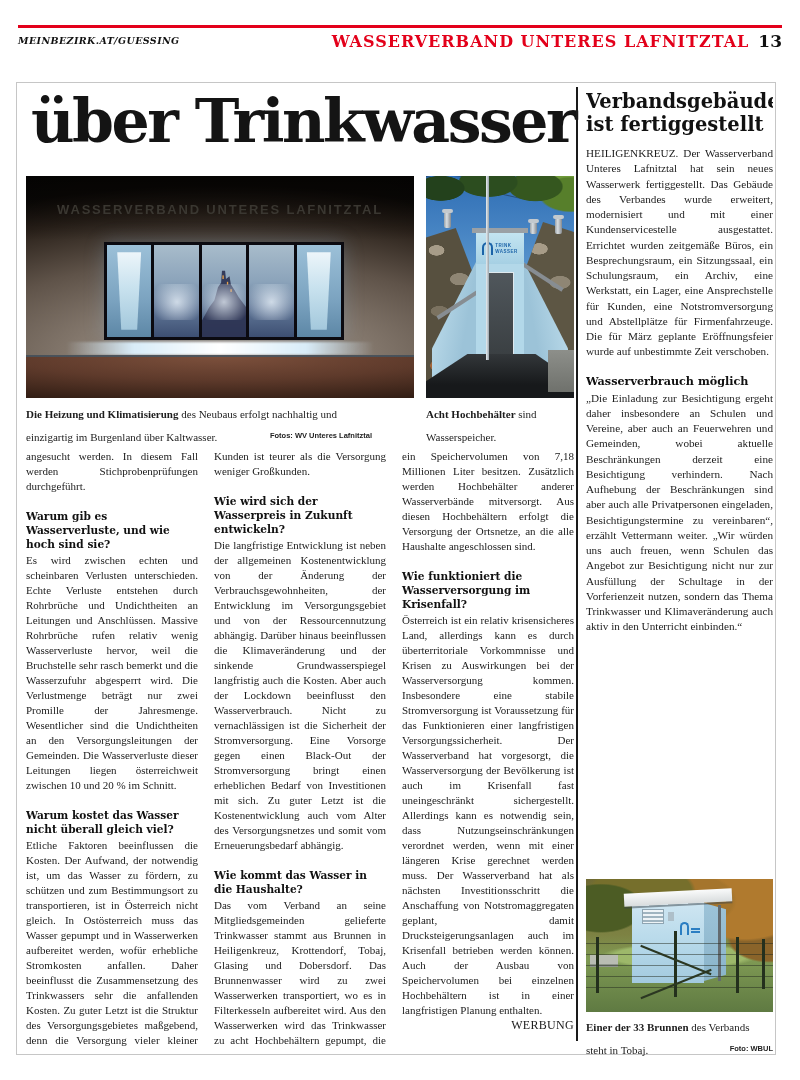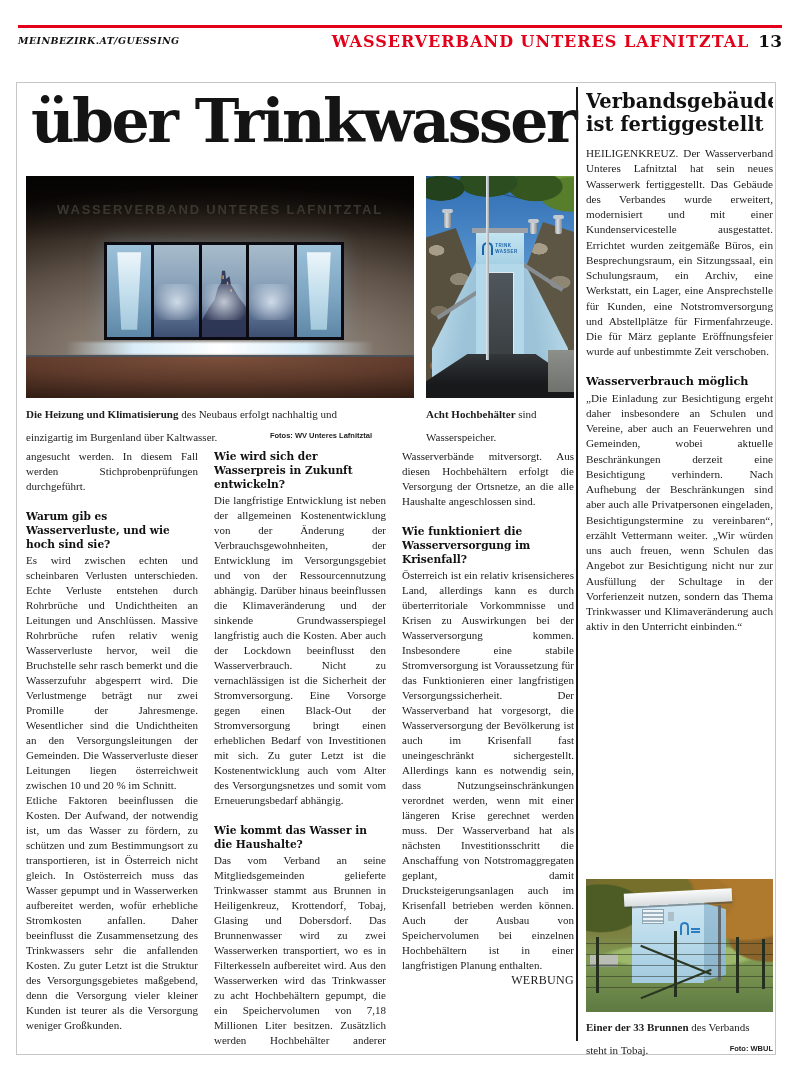--- a/index.html
+++ b/index.html
@@ -244,20 +244,21 @@
     <span class="credit">Fotos: WV Unteres Lafnitztal</span>
   </p>
   <p class="caption cap2">
     <b>Acht Hochbehälter</b><span> sind Wasserspeicher.</span>
   </p>
 
   <div class="main-cols">
     <p>angesucht werden. In diesem Fall werden Stichprobenprüfungen durchgeführt.</p>
     <h3 class="q">Warum gib es Wasserverluste, und wie hoch sind sie?</h3>
     <p>Es wird zwischen echten und scheinbaren Verlusten unterschieden. Echte Verluste entstehen durch Rohrbrüche und Undichtheiten an Leitungen und Anschlüssen. Massive Rohrbrüche rufen relativ wenig Wasserverluste hervor, weil die Bruchstelle sehr rasch bemerkt und die Wasserzufuhr abgesperrt wird. Die Verlustmenge beträgt nur zwei Promille der Jahresmenge. Wesentlicher sind die Undichtheiten an den Versorgungsleitungen der Gemeinden. Die Wasserverluste dieser Leitungen liegen österreichweit zwischen 10 und 20 % im Schnitt.</p>
+    <h3 class="q">Warum kostet das Wasser nicht überall gleich viel?</h3>
     <p>Etliche Faktoren beeinflussen die Kosten. Der Aufwand, der notwendig ist, um das Wasser zu fördern, zu schützen und zum Bestimmungsort zu transportieren, ist in Österreich nicht gleich. In Ostösterreich muss das Wasser gepumpt und in Wasserwerken aufbereitet werden, wofür erhebliche Stromkosten anfallen. Daher beeinflusst die Zusammensetzung des Trinkwassers sehr die anfallenden Kosten. Zu guter Letzt ist die Struktur des Versorgungsgebietes maßgebend, denn die Versorgung vieler kleiner Kunden ist teurer als die Versorgung weniger Großkunden.</p>
     <h3 class="q">Wie wird sich der Wasserpreis in Zukunft entwickeln?</h3>
     <p>Die langfristige Entwicklung ist neben der allgemeinen Kostenentwicklung von der Änderung der Verbrauchsgewohnheiten, der Entwicklung im Versorgungsgebiet und von der Ressourcennutzung abhängig. Darüber hinaus beeinflussen die Klimaveränderung und der sinkende Grundwasserspiegel langfristig auch die Kosten. Aber auch der Lockdown beeinflusst den Wasserverbrauch. Nicht zu vernachlässigen ist die Sicherheit der Stromversorgung. Eine Vorsorge gegen einen Black-Out der Stromversorgung bringt einen erheblichen Bedarf von Investitionen mit sich. Zu guter Letzt ist die Kostenentwicklung auch vom Alter des Versorgungsnetzes und somit vom Erneuerungsbedarf abhängig.</p>
     <h3 class="q">Wie kommt das Wasser in die Haushalte?</h3>
     <p>Das vom Verband an seine Mitgliedsgemeinden gelieferte Trinkwasser stammt aus Brunnen in Heiligenkreuz, Krottendorf, Tobaj, Glasing und Dobersdorf. Das Brunnenwasser wird zu zwei Wasserwerken transportiert, wo es in Filterkesseln aufbereitet wird. Aus den Wasserwerken wird das Trinkwasser zu acht Hochbehältern gepumpt, die ein Speichervolumen von 7,18 Millionen Liter besitzen. Zusätzlich werden Hochbehälter anderer Wasserverbände mitversorgt. Aus diesen Hochbehältern erfolgt die Versorgung der Ortsnetze, an die alle Haushalte angeschlossen sind.</p>
     <h3 class="q">Wie funktioniert die Wasserversorgung im Krisenfall?</h3>
     <p><span>Österreich ist ein relativ krisensicheres Land, allerdings kann es durch überterritoriale Vorkommnisse und Krisen zu Auswirkungen bei der Wasserversorgung kommen. Insbesondere eine stabile Stromversorgung ist Voraussetzung für das Funktionieren einer langfristigen Versorgungssicherheit. Der Wasserverband hat vorgesorgt, die Wasserversorgung der Bevölkerung ist auch im Krisenfall fast uneingeschränkt sichergestellt. Allerdings kann es notwendig sein, dass Nutzungseinschränkungen verordnet werden, wenn mit einer längeren Krise gerechnet werden muss. Der Wasserverband hat als nächsten Investitionsschritt die Anschaffung von Notstromaggregaten geplant, damit Drucksteigerungsanlagen auch im Krisenfall betrieben werden können. Auch der Ausbau von Speichervolumen bei einzelnen Hochbehältern ist in einer langfristigen Planung enthalten.</span> <span class="werbung">WERBUNG</span></p>
   </div>
 
   <div class="side">

